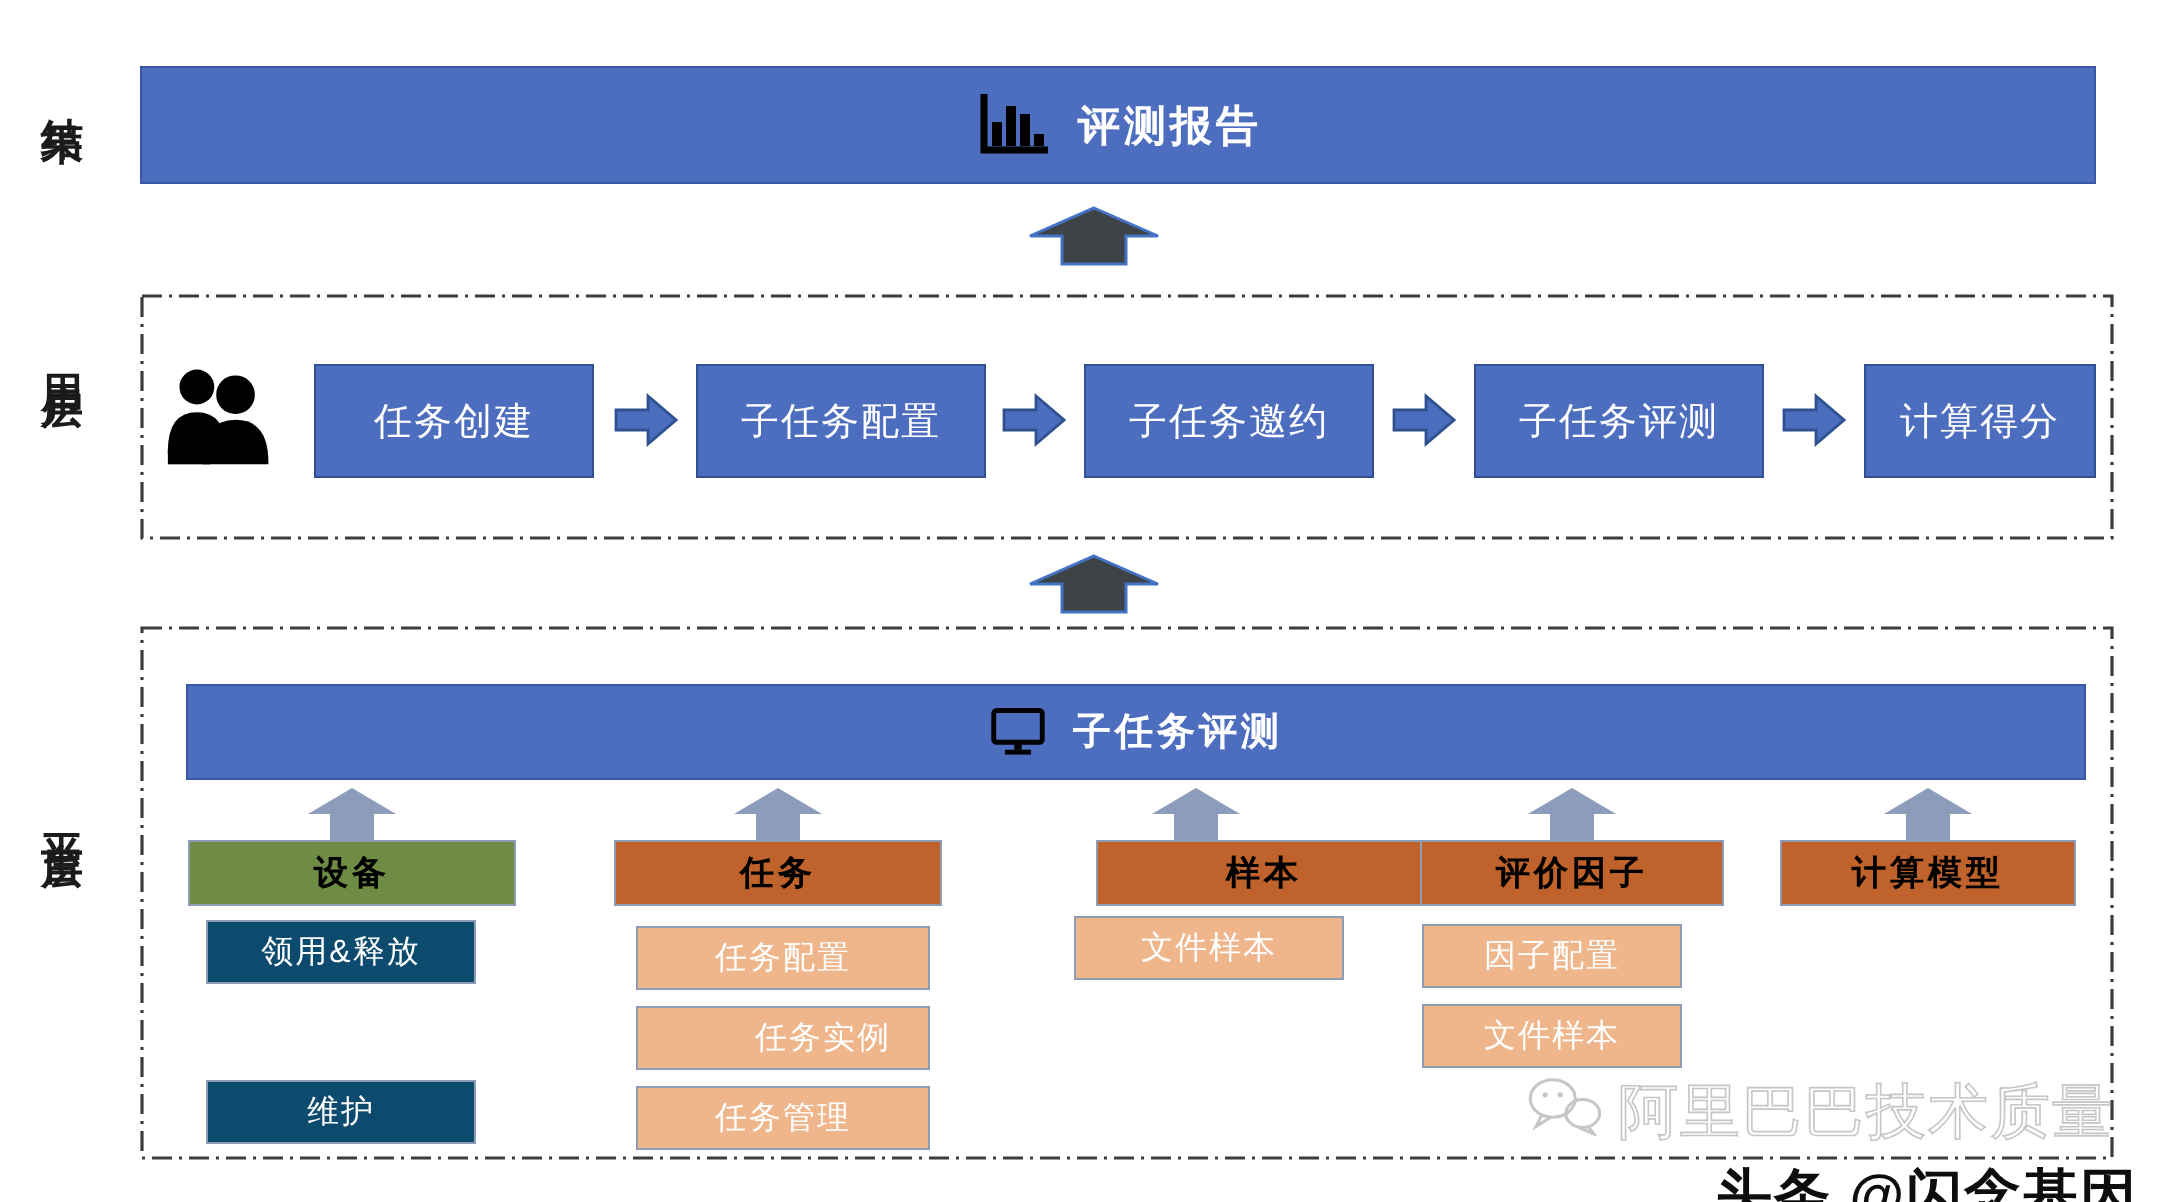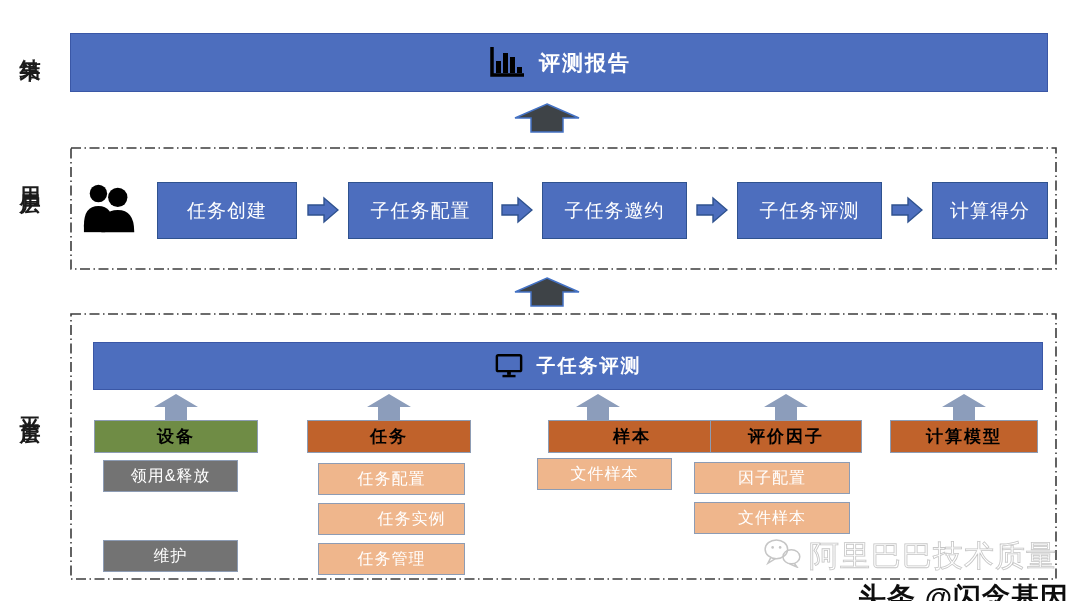--- a/index.html
+++ b/index.html
@@ -71,26 +71,26 @@
   .ch3 { left:454px; width:168px; background:#C0622B;margin-left:24px; }
   .ch4 { left:640px; width:152px; background:#C0622B; }
   .ch5 { left:820px; width:148px; background:#C0622B; }
 
   .sub-item {
     position:absolute; height:32px;
     display:flex; align-items:center; justify-content:center;
     color:#ffffff; font-size:16px; letter-spacing:1px;
     border:1px solid #8d9cb4;
   }
-  .green-item  { background:#737373; }
+  .green-item  { background:#0c4a6e; }
   .orange-item { background:#EFB68C; }
   .c1 { left:33px;  width:135px; }
   .c2 { left:248px; width:147px; }
   .c3 { left:467px; width:135px; }
-  .c4 { left:624px; width:156px; }
+  .c4 { left:641px; width:130px; }
   .r1a { top:147px; } .r1b { top:187px; } .r1c { top:227px; }
   .r2a { top:150px; } .r2b { top:190px;padding-left:40px; } .r2c { top:230px; }
   .r3a { top:145px; }
   .r4a { top:149px; } .r4b { top:189px; }
 
   
   .wm-gray {
     position:absolute; left:763px; top:536px; display:flex; align-items:center; gap:8px;
     color:rgba(190,190,190,0.9); font-size:30px; letter-spacing:1px;
     -webkit-text-stroke:0.8px #c6c6c6; z-index:5;

